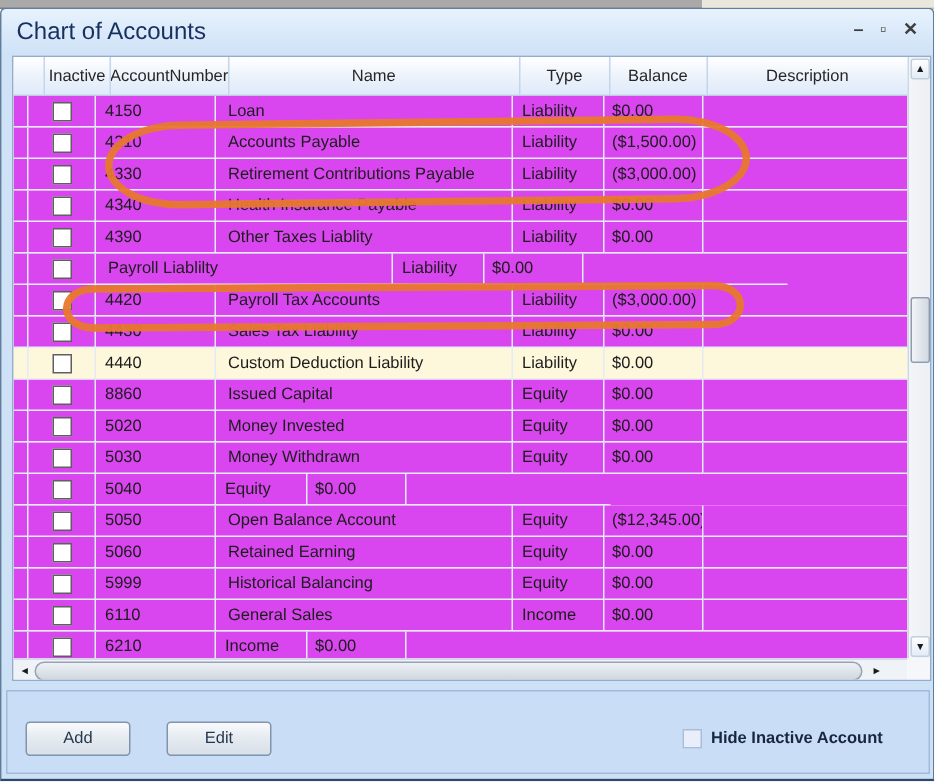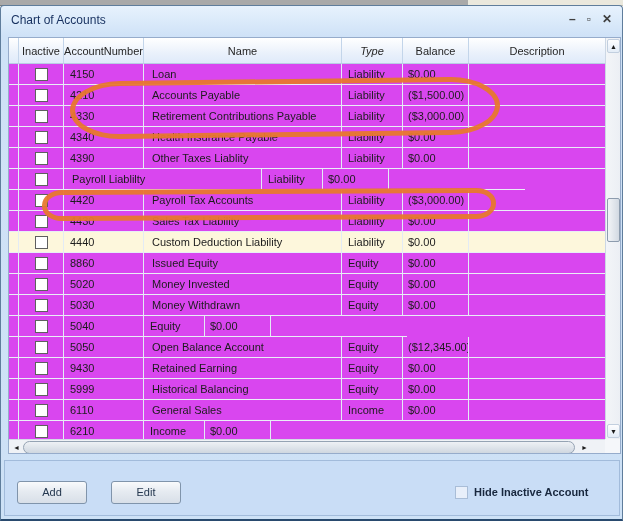--- a/index.html
+++ b/index.html
@@ -12,30 +12,30 @@
   .backdrop-left  { position:absolute; left:0; top:0; width:468px; height:6px; background:#a9a9a9; border-bottom:1px solid #7d7d7d; }
   .backdrop-right { position:absolute; left:468px; top:0; width:155px; height:6px; background:#eae8dd; border-bottom:1px solid #c6c4b8; }
 
   .window {
     position:absolute; left:0; top:5px; width:623px; height:516px;
     border:1px solid #5f7d9c; border-bottom:2px solid #294a6e;
     border-radius:4px 4px 0 0;
     background:linear-gradient(#e7f2fd, #cfe2f7 30px, #cde1f6);
   }
   .titlebar { position:absolute; left:0; top:0; right:0; height:28px; }
-  .title-text { position:absolute; left:10px; top:7px; font-size:12px; color:#16305f; }
+  .title-text { position:absolute; left:10px; top:7px; font-size:16px; color:#16305f; }
   .win-controls { position:absolute; right:10px; top:5px; display:flex; gap:11px; }
   .win-btn { font-size:12px; font-weight:bold; color:#3f3f3f; line-height:16px; cursor:default; }
 
   .table-wrap {
     position:absolute; left:7px; top:31px; width:613px; height:417px;
     background:#fff; border:1px solid #96accb; overflow:hidden;
   }
   .grid-header { position:absolute; left:0; top:0; height:26px; width:596px; display:flex;
-    background:linear-gradient(#ffffff, #eaf1fb 60%, #dfeafa); border-bottom:1px solid #b9cce4; }
+    background:linear-gradient(#ffffff, #eaf1fb 60%, #dfeafa); border-bottom:1px solid #b9cce4;padding-left:11px; }
   .h-cell { height:100%; border-right:1px solid #c3d5ea; font-size:11px; color:#262626;
     display:flex; align-items:center; justify-content:center; white-space:nowrap; overflow:hidden; }
   .grid-body { position:absolute; left:0; top:26px; width:596px; height:375px; overflow:hidden; }
   .grid-row { display:flex; height:21px; background:#d946ef; }
   .grid-row.highlighted { background:#fdf7dc; }
   .cell { height:21px; border-right:1px solid #e3ebf5; border-bottom:1px solid #e9eef6;
     font-size:11px; color:#1c1c1c; line-height:20px; white-space:nowrap; overflow:hidden; }
   .c-sel  { width:10px; }
   .c-chk  { width:45px; display:flex; align-items:center; justify-content:center; }
   .c-num  { width:80px; padding-left:6px; }
@@ -98,21 +98,21 @@
         <span class="win-btn">✕</span>
       </span>
     </div>
 
     <div class="table-wrap">
       <div class="grid-header">
           <div class="h-cell" style="width: 10px;"></div>
           <div class="h-cell" style="width: 45px;">Inactive</div>
           <div class="h-cell" style="width: 80px;">AccountNumber</div>
           <div class="h-cell" style="width: 198px;">Name</div>
-          <div class="h-cell" style="width: 61px; font-style: italic;">Type</div>
+          <div class="h-cell" style="width: 61px;">Type</div>
           <div class="h-cell" style="width: 66px;">Balance</div>
           <div class="h-cell" style="width: 136px; border-right: none;">Description</div>
         </div>
       <div class="grid-body">
           <div class="grid-row">
             <div class="cell c-sel"></div>
             <div class="cell c-chk">
               <div class="row-checkbox"></div>
             </div>
             <div class="cell c-num">4150</div>
@@ -207,21 +207,21 @@
             <div class="cell c-type">Liability</div>
             <div class="cell c-bal">$0.00</div>
             <div class="cell c-desc"></div>
           </div>
           <div class="grid-row">
             <div class="cell c-sel"></div>
             <div class="cell c-chk">
               <div class="row-checkbox"></div>
             </div>
             <div class="cell c-num">8860</div>
-            <div class="cell c-name">Issued Equity</div>
+            <div class="cell c-name">Issued Capital</div>
             <div class="cell c-type">Equity</div>
             <div class="cell c-bal">$0.00</div>
             <div class="cell c-desc"></div>
           </div>
           <div class="grid-row">
             <div class="cell c-sel"></div>
             <div class="cell c-chk">
               <div class="row-checkbox"></div>
             </div>
             <div class="cell c-num">5020</div>
@@ -260,21 +260,21 @@
             <div class="cell c-name">Open Balance Account</div>
             <div class="cell c-type">Equity</div>
             <div class="cell c-bal">($12,345.00)</div>
             <div class="cell c-desc"></div>
           </div>
           <div class="grid-row">
             <div class="cell c-sel"></div>
             <div class="cell c-chk">
               <div class="row-checkbox"></div>
             </div>
-            <div class="cell c-num">9430</div>
+            <div class="cell c-num">5060</div>
             <div class="cell c-name">Retained Earning</div>
             <div class="cell c-type">Equity</div>
             <div class="cell c-bal">$0.00</div>
             <div class="cell c-desc"></div>
           </div>
           <div class="grid-row">
             <div class="cell c-sel"></div>
             <div class="cell c-chk">
               <div class="row-checkbox"></div>
             </div>

